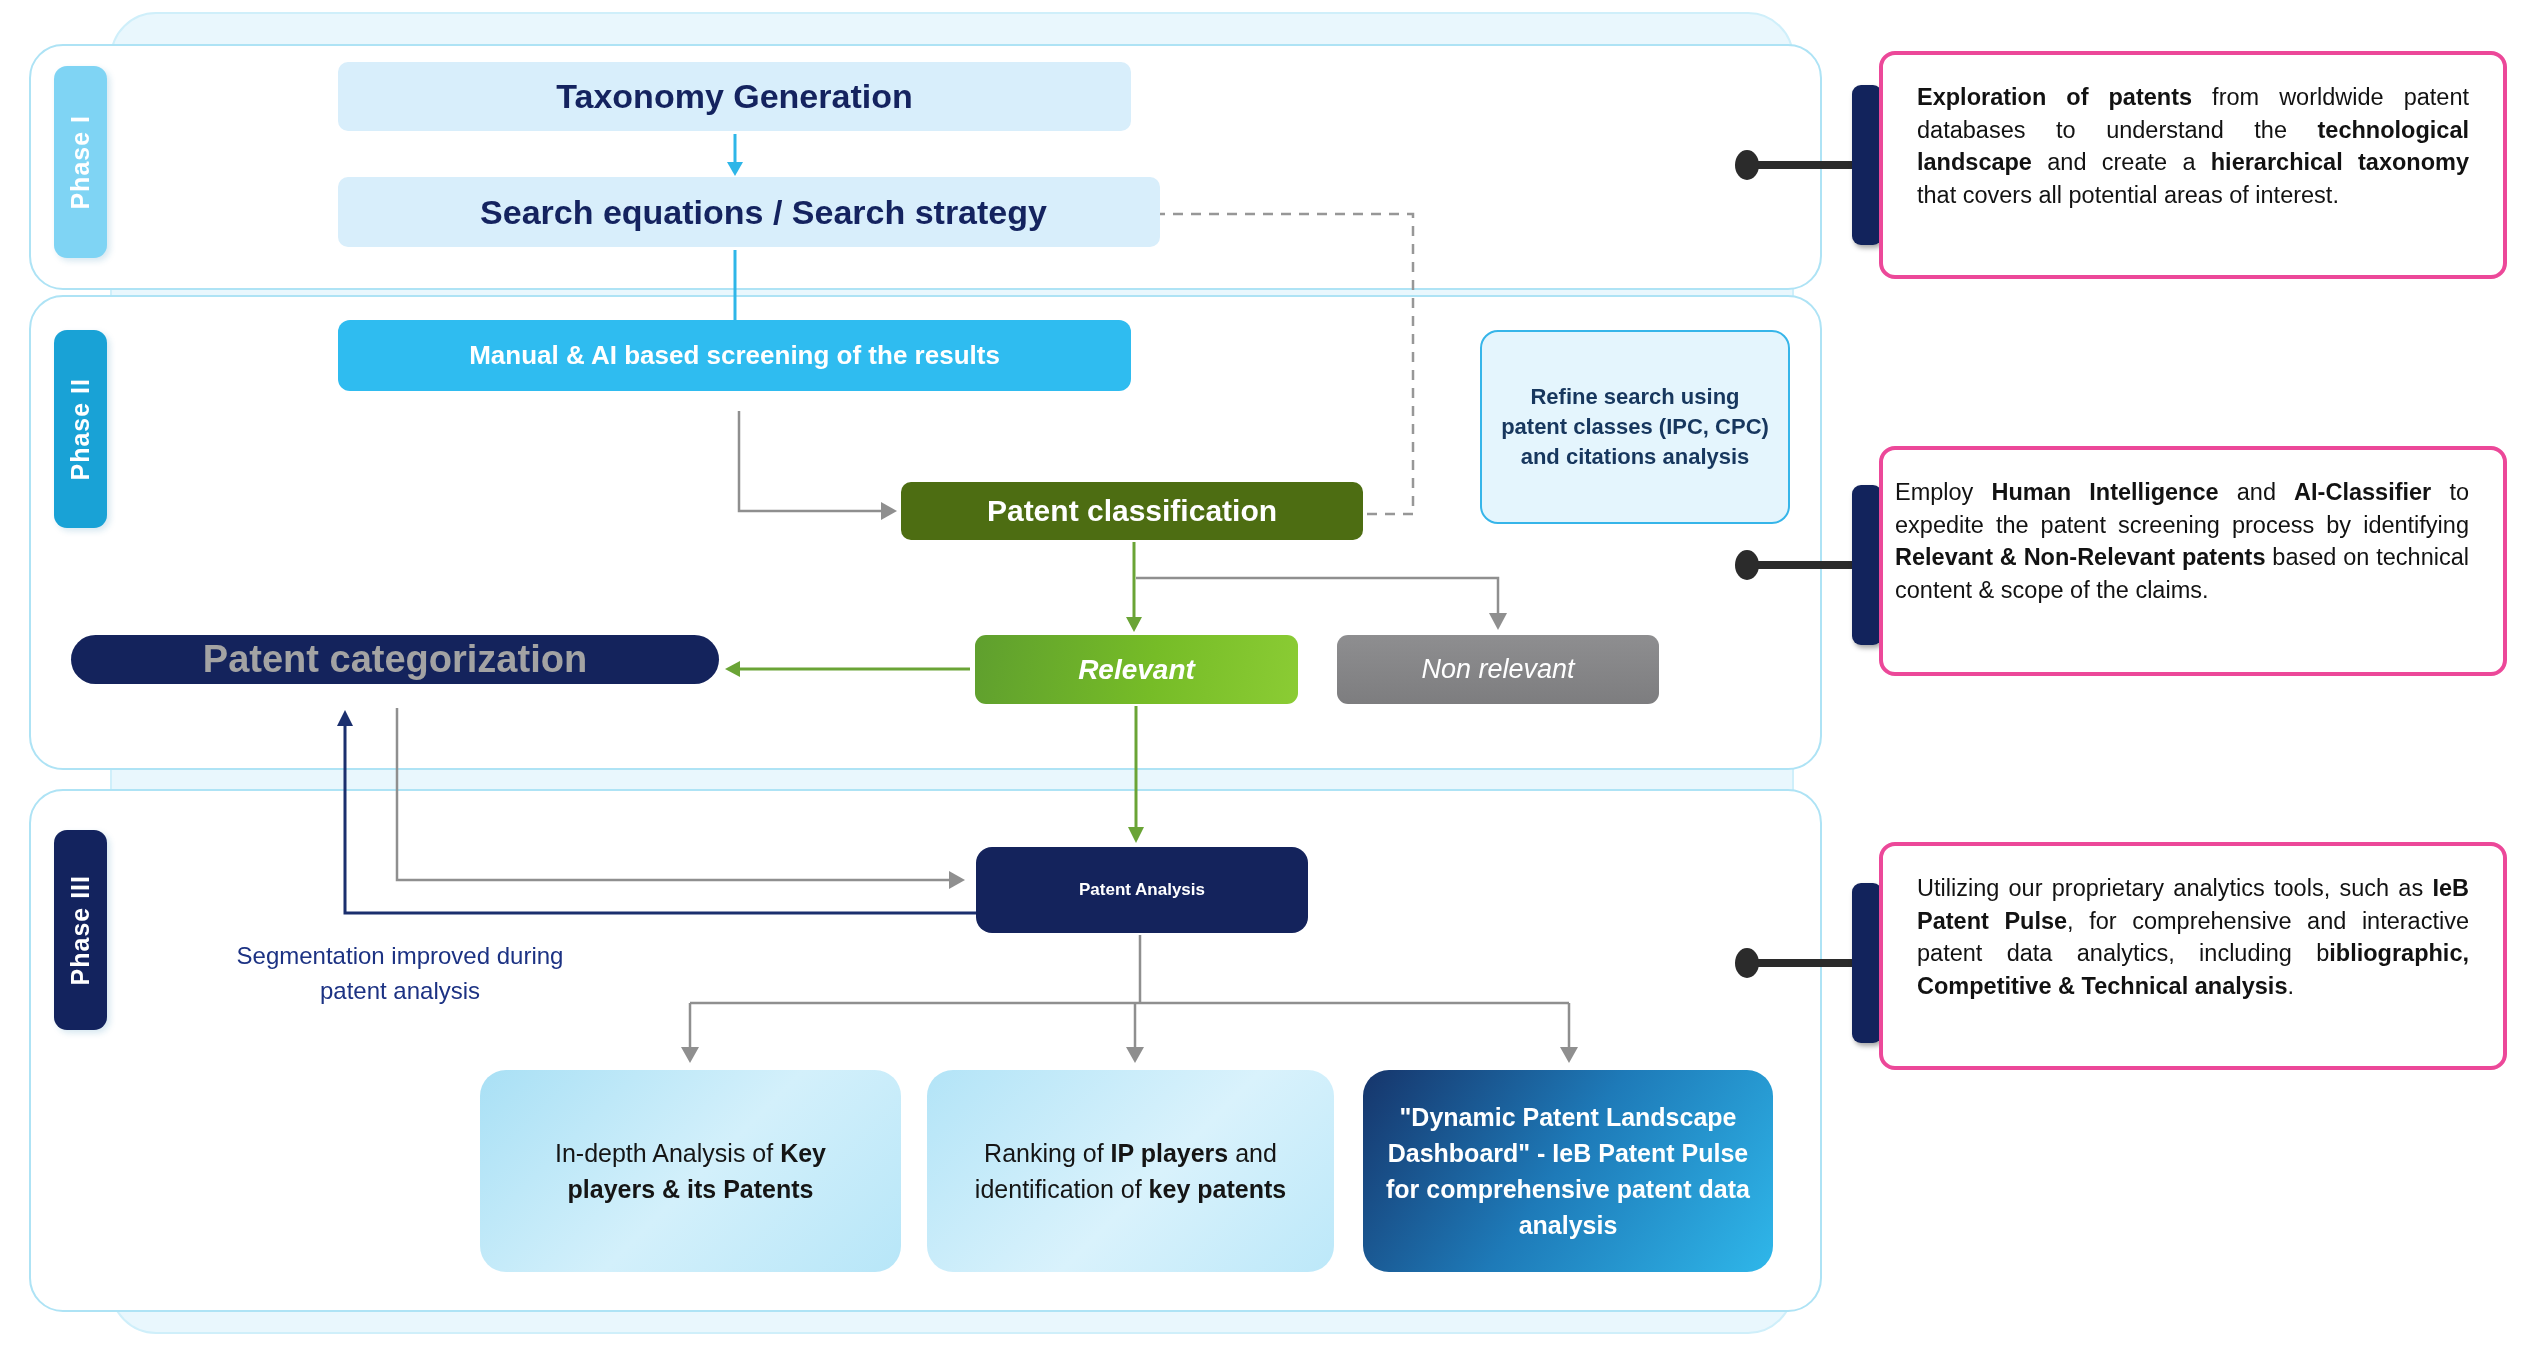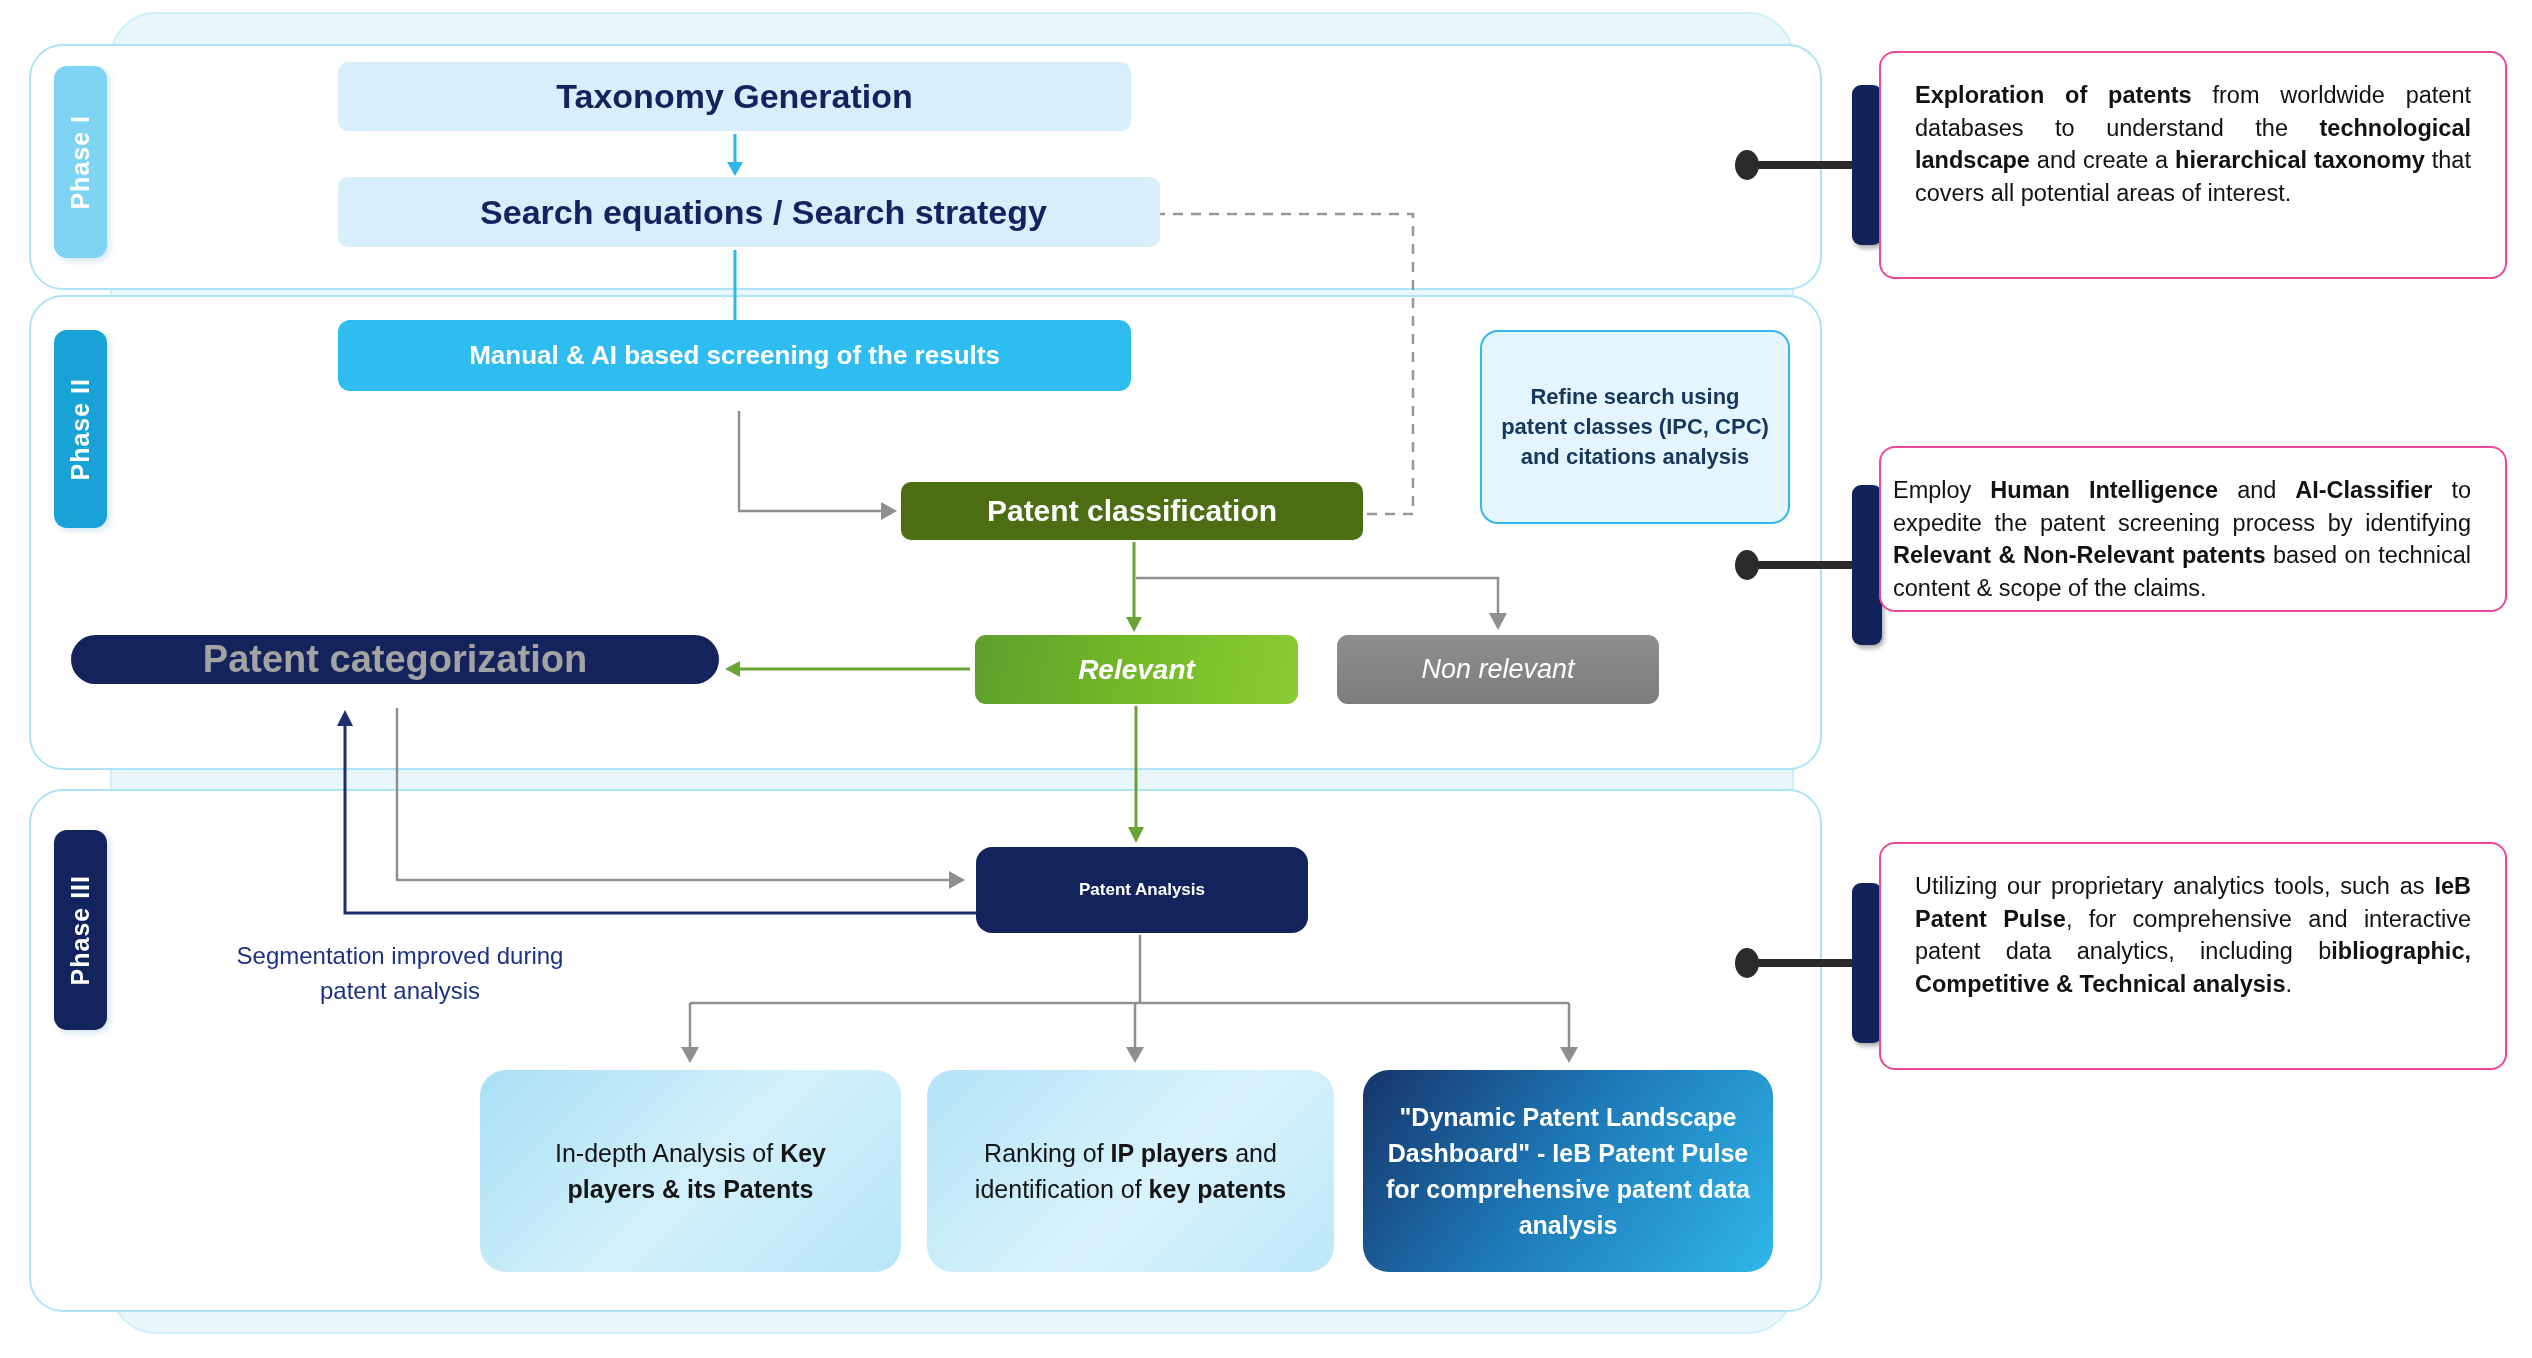--- a/index.html
+++ b/index.html
@@ -59,24 +59,24 @@
   .ob2{left:927px;top:1070px;width:407px;height:202px;
     background:linear-gradient(135deg,#b3e4f7 0%,#d9f2fc 55%,#bce8f9 100%);
     color:#151515;font-size:25px;line-height:36px;}
   .ob2 p{width:350px;margin:0;}
   .ob3{left:1363px;top:1070px;width:410px;height:202px;
     background:linear-gradient(125deg,#16356b 0%,#1e7ab8 48%,#2fb7ea 100%);
     color:#ffffff;font-weight:bold;font-size:25px;line-height:36px;}
   .ob3 p{width:370px;margin:0;}
 
   
-  .callout{background:#fff;border:2px solid #ec4899;border-radius:16px;box-sizing:border-box;
+  .callout{background:#fff;border:4px solid #ec4899;border-radius:16px;box-sizing:border-box;
     padding:26px 34px;color:#121212;font-size:23.5px;line-height:32.5px;text-align:justify;}
   .c1{left:1879px;top:51px;width:628px;height:228px;}
-  .c2{left:1879px;top:446px;width:628px;height:166px;padding-left:12px;}
+  .c2{left:1879px;top:446px;width:628px;height:230px;padding-left:12px;}
   .c3{left:1879px;top:842px;width:628px;height:228px;}
   .callout p{margin:0;}
   .cbar{width:30px;background:#12235c;border-radius:9px;box-shadow:2px 3px 5px rgba(0,0,0,.35);}
   .cbar1{left:1852px;top:85px;height:160px;}
   .cbar2{left:1852px;top:485px;height:160px;}
   .cbar3{left:1852px;top:883px;height:160px;}
 
   svg.connectors{left:0;top:0;width:2532px;height:1358px;pointer-events:none;}
 </style>
 </head>

